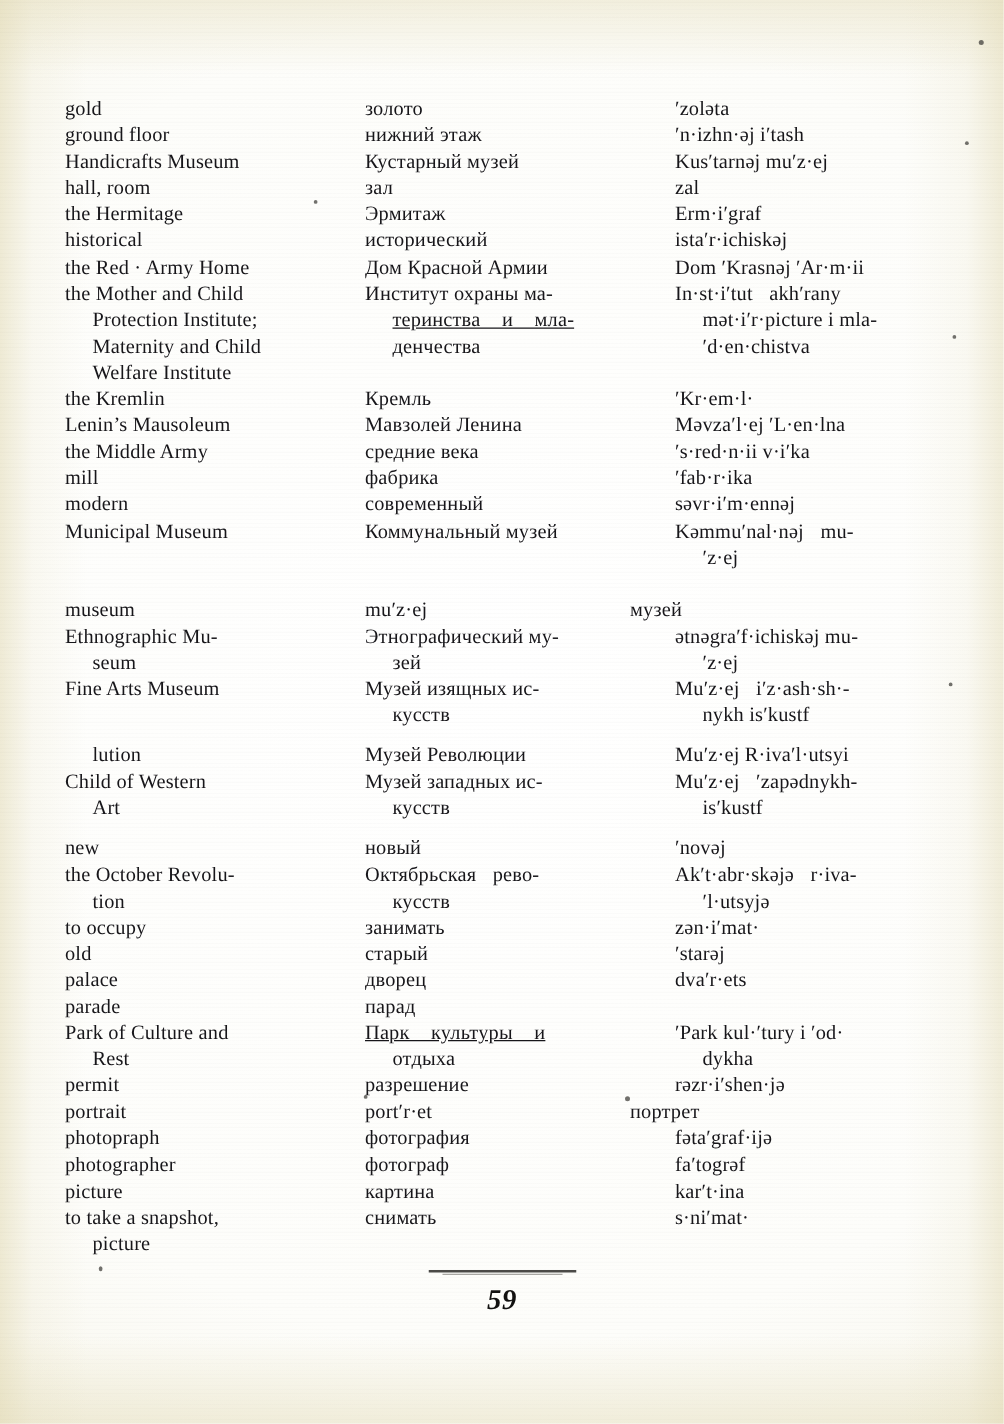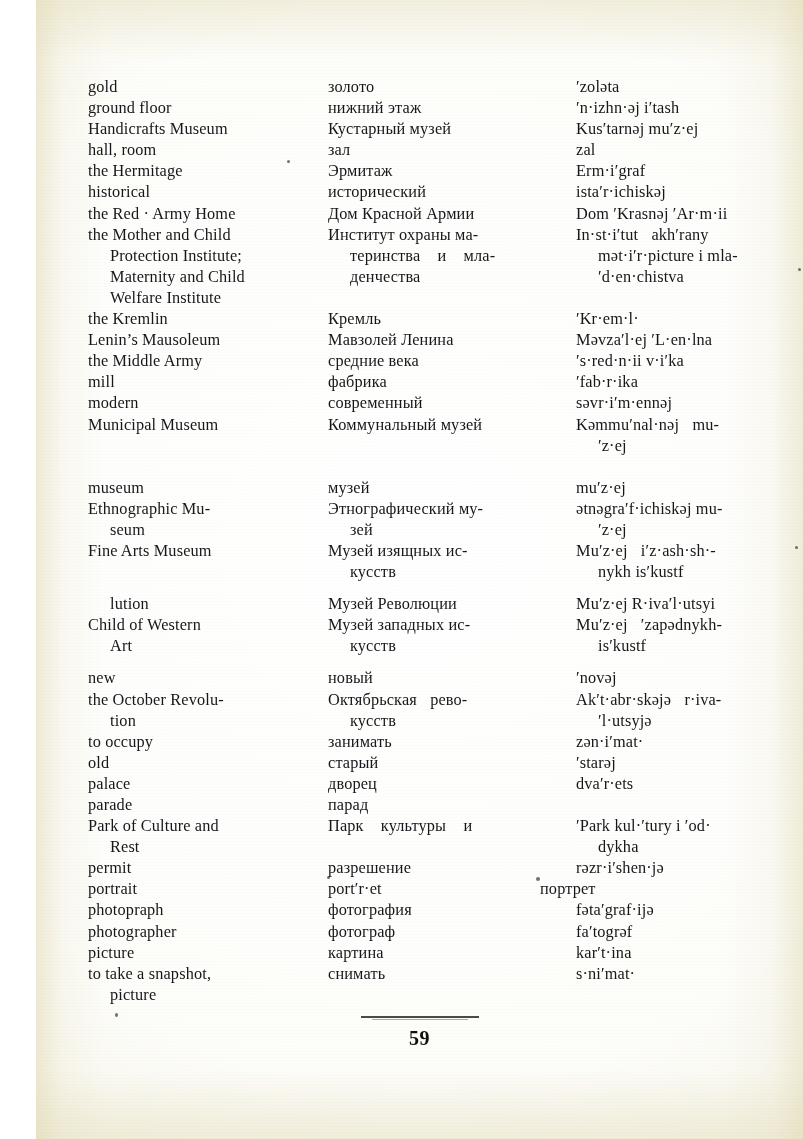--- a/index.html
+++ b/index.html
@@ -14,21 +14,20 @@
     overflow: hidden;
     font-family: "Liberation Serif", "DejaVu Serif", serif;
   }
 
   
   #page {
     position: absolute;
     inset: 0;
     background:
       radial-gradient(ellipse 120% 80% at 50% 48%, #ffffff 0%, #fdfdfa 58%, #f7f5ea 82%, #f2efe0 100%);
-    margin-left: 36px;
   }
   
   #page::before {
     content: "";
     position: absolute;
     inset: 0;
     background:
       linear-gradient(to right, rgba(226,218,181,0.55) 0px, rgba(226,218,181,0.16) 26px, rgba(255,255,255,0) 70px),
       linear-gradient(to left,  rgba(226,218,181,0.50) 0px, rgba(226,218,181,0.14) 30px, rgba(255,255,255,0) 80px),
       linear-gradient(to bottom, rgba(226,218,181,0.40) 0px, rgba(255,255,255,0) 60px),
@@ -64,21 +63,21 @@
     white-space: pre-wrap;
   }
   .col-en  { width: 240px; padding-right: 6px; }
   .col-ru  { width: 248px; padding-right: 6px; }
   .col-tr  { width: 212px; }
 
   
   .cont { padding-left: 22px; display: block; }
   
   .spread { display: block; }
-  .spread-3 { word-spacing: 13px; }
+  .spread-3 { word-spacing: 13px; text-decoration: underline; }
   .spread-2 { word-spacing: 9px; }
 
   .gap { height: 21px; }
   .gap-sm { height: 11px; }
 
   
   .speck {
     position: absolute;
     background: #3b3a36;
     border-radius: 50%;
@@ -101,21 +100,22 @@
   #footer-rule-2 {
     width: 96px;
     height: 0;
     margin: -5px auto 7px auto;
     border-top: 1px solid #54524c;
     opacity: .5;
   }
   #page-number {
     font-family: "Liberation Serif", "DejaVu Serif", serif;
     font-weight: bold;
-    font-size: 20px;
+    font-style: italic;
+    font-size: 23px;
     color: #121110;
     letter-spacing: .5px;
   }
 
   
   #grain {
     position: absolute;
     inset: 0;
     pointer-events: none;
     opacity: .035;
@@ -197,22 +197,22 @@
           <div class="col col-tr"><span class="spread">səvr·i′m·ennəj</span></div>
         </div>
         <div class="row">
           <div class="col col-en"><span class="spread">Municipal Museum</span></div>
           <div class="col col-ru"><span class="spread">Коммунальный музей</span></div>
           <div class="col col-tr"><span class="spread spread-2">Kəmmu′nal·nəj mu-</span><span class="spread cont">′z·ej</span></div>
         </div>
         <div class="gap"></div>
         <div class="row">
           <div class="col col-en"><span class="spread">museum</span></div>
+          <div class="col col-tr"><span class="spread">mu′z·ej</span></div>
           <div class="col col-ru"><span class="spread">музей</span></div>
-          <div class="col col-tr"><span class="spread">mu′z·ej</span></div>
         </div>
         <div class="row">
           <div class="col col-en"><span class="spread">Ethnographic Mu-</span><span class="spread cont">seum</span></div>
           <div class="col col-ru"><span class="spread">Этнографический му-</span><span class="spread cont">зей</span></div>
           <div class="col col-tr"><span class="spread">ətnəgra′f·ichiskəj mu-</span><span class="spread cont">′z·ej</span></div>
         </div>
         <div class="row">
           <div class="col col-en"><span class="spread">Fine Arts Museum</span></div>
           <div class="col col-ru"><span class="spread">Музей изящных ис-</span><span class="spread cont">кусств</span></div>
           <div class="col col-tr"><span class="spread spread-2">Mu′z·ej i′z·ash·sh·-</span><span class="spread cont">nykh is′kustf</span></div>
@@ -253,21 +253,21 @@
           <div class="col col-en"><span class="spread">palace</span></div>
           <div class="col col-ru"><span class="spread">дворец</span></div>
           <div class="col col-tr"><span class="spread">dva′r·ets</span></div>
         </div>
         <div class="row">
           <div class="col col-en"><span class="spread">parade</span></div>
           <div class="col col-ru"><span class="spread">парад</span></div>
         </div>
         <div class="row">
           <div class="col col-en"><span class="spread">Park of Culture and</span><span class="spread cont">Rest</span></div>
-          <div class="col col-ru"><span class="spread spread-3">Парк культуры и</span></div>
+          <div class="col col-ru"><span class="spread spread-3">Парк культуры и</span><span class="spread cont">отдыха</span></div>
           <div class="col col-tr"><span class="spread">′Park kul·′tury i ′od·</span><span class="spread cont">dykha</span></div>
         </div>
         <div class="row">
           <div class="col col-en"><span class="spread">permit</span></div>
           <div class="col col-ru"><span class="spread">разрешение</span></div>
           <div class="col col-tr"><span class="spread">rəzr·i′shen·jə</span></div>
         </div>
         <div class="row">
           <div class="col col-en"><span class="spread">portrait</span></div>
           <div class="col col-tr"><span class="spread">port′r·et</span></div>

